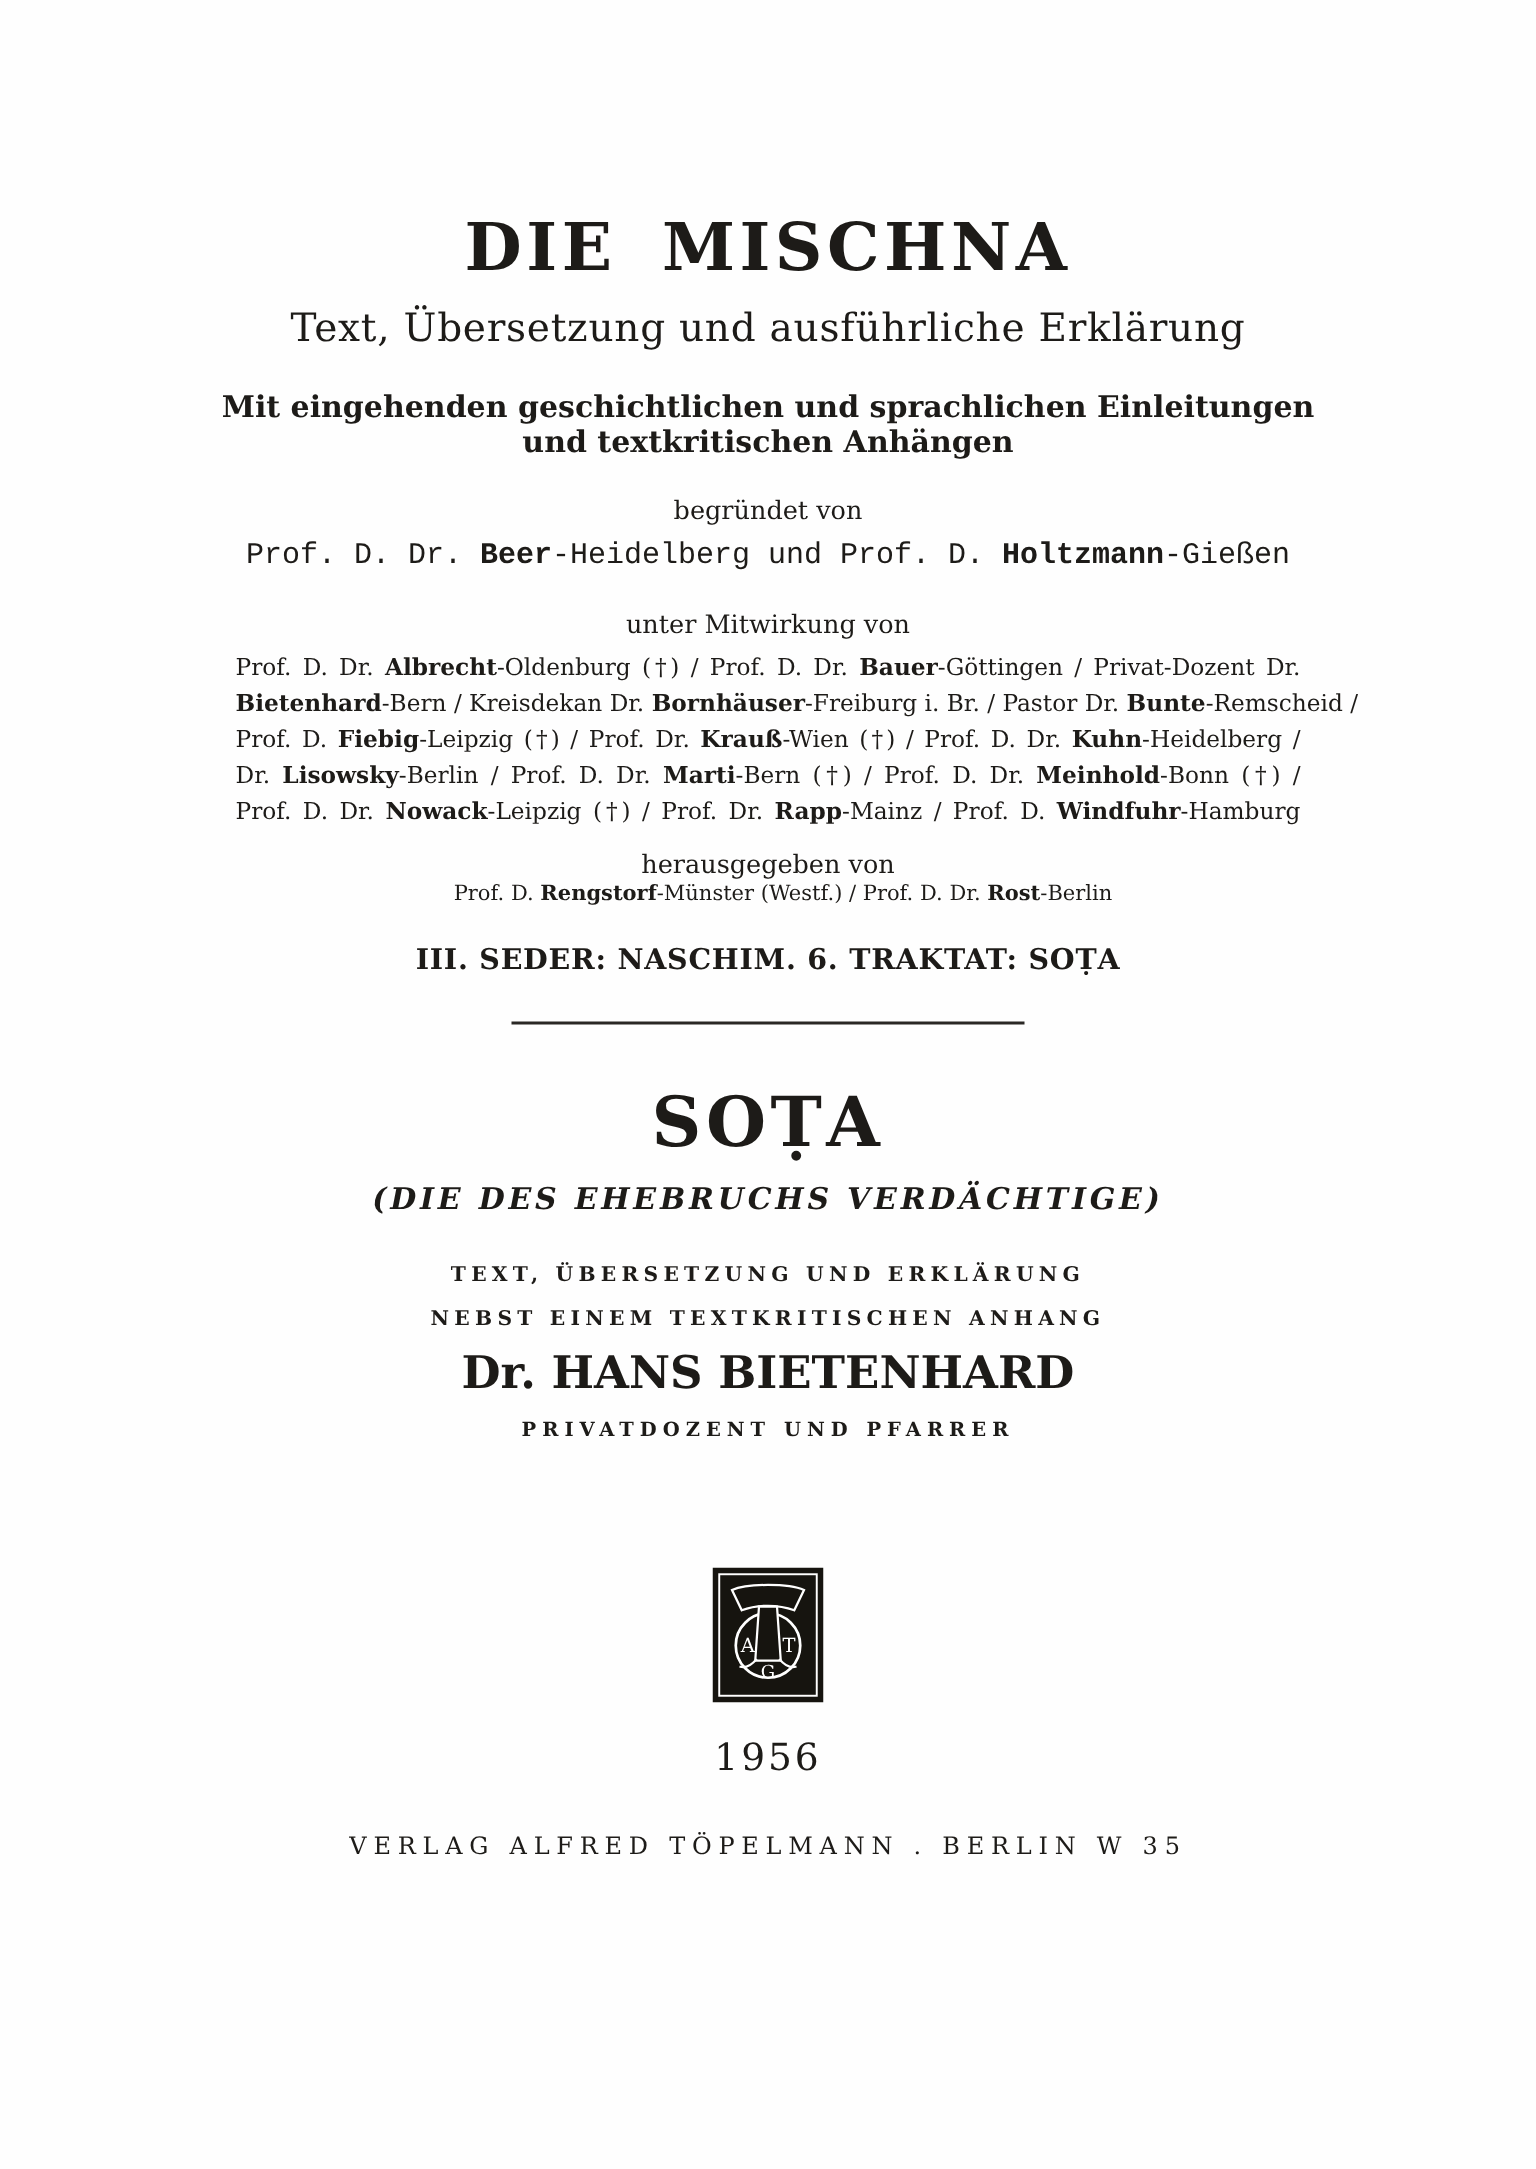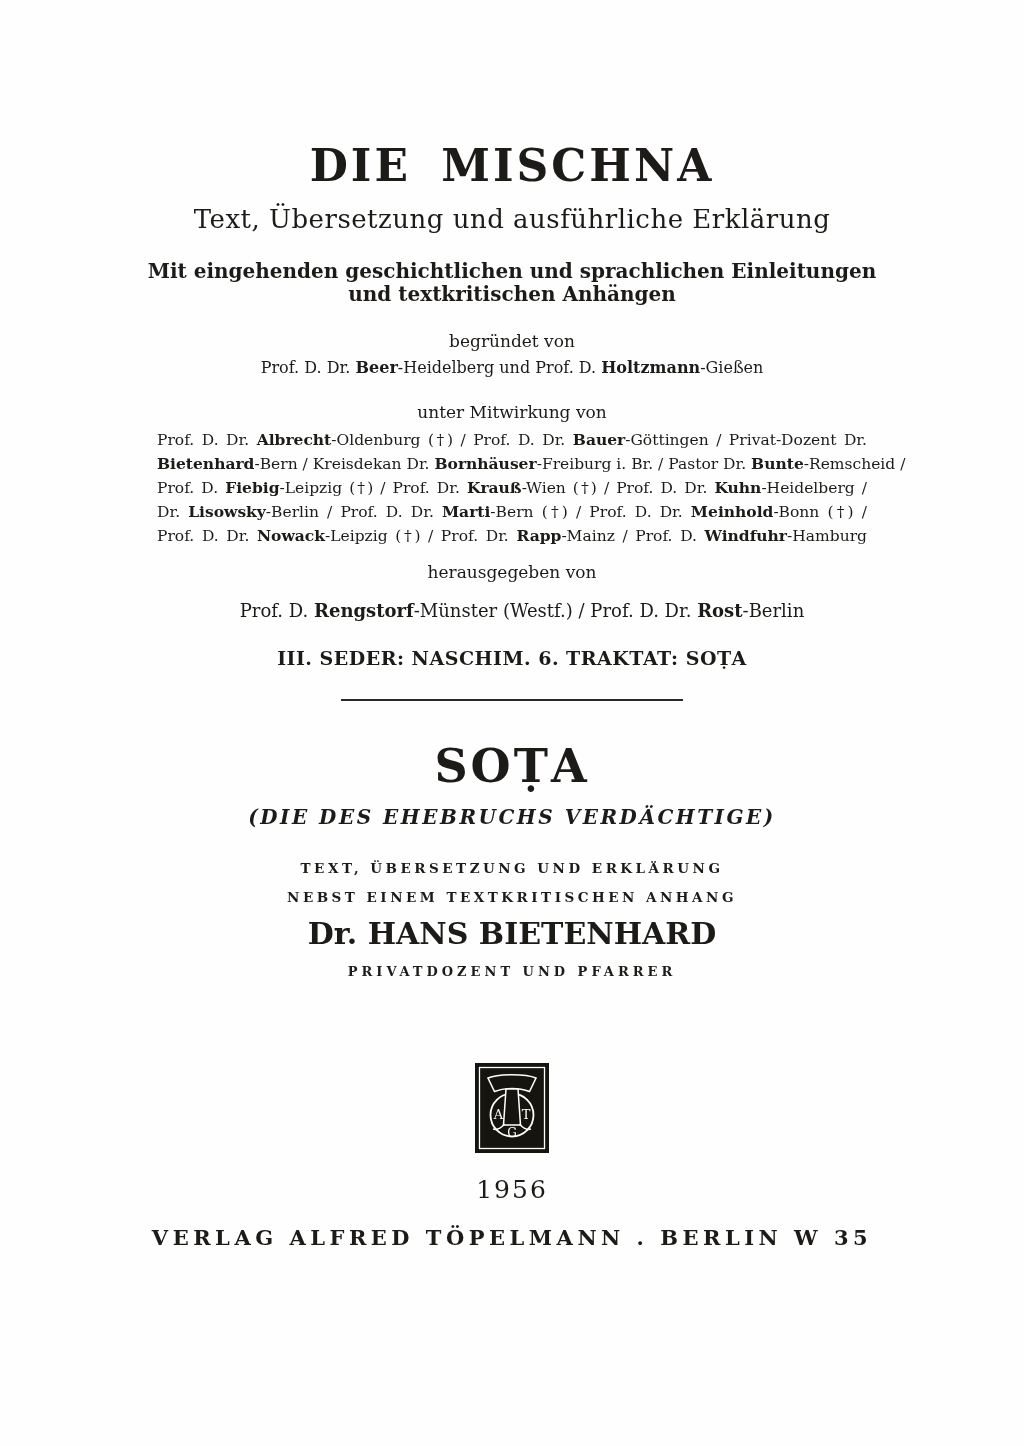--- a/index.html
+++ b/index.html
@@ -14,42 +14,42 @@
   .page { width:1024px; height:1266px; box-sizing:border-box; padding-top:143px; text-align:center; }
   .b { font-weight:700; }
 
   .series-title {
     font-size:44px; font-weight:700; line-height:1.05;
     letter-spacing:3px; word-spacing:12px;
   }
   .series-subtitle { margin-top:16px; font-size:26px; line-height:1.1; letter-spacing:0.5px; }
   .series-desc { margin-top:26px; font-size:20px; font-weight:700; line-height:1.16; }
   .small-label { margin-top:27px; font-size:17px; line-height:1.05; }
-  .founders { margin-top:8px; font-size:16px; line-height:1.15; }
+  .founders { margin-top:8px; font-size:20px; line-height:1.15;font-family:Liberation Mono, monospace; }
   .contribs {
     width:710px; margin:6px auto 0; font-size:15.5px; line-height:24px;
   }
   .contrib-line { text-align:justify; text-align-last:justify; white-space:nowrap; }
   .label-eds { margin-top:16px; }
-  .editors { margin-top:19px; font-size:18px; line-height:1.15;padding-left:20px; }
+  .editors { margin-top:1px; font-size:14px; line-height:1.15;padding-left:20px; }
   .tractate-line { margin-top:25px; font-size:19px; font-weight:700; letter-spacing:0.5px; }
   .rule { width:342px; height:2px; background:#2a2825; margin:30px auto 0; }
   .sota-title { margin-top:39px; font-size:46px; font-weight:700; letter-spacing:3px; line-height:1.15; }
   .sota-subtitle { margin-top:12px; font-size:20px; font-weight:700; letter-spacing:2.5px;font-style:italic; }
   .content-note-1 { margin-top:31px; font-size:13.5px; font-weight:700; letter-spacing:3.5px; }
   .content-note-2 { margin-top:13px; font-size:13.5px; font-weight:700; letter-spacing:3.5px; }
   .von-label { margin-top:23px; font-size:13px; font-weight:700; letter-spacing:4px; }
   .author-name { margin-top:14px; font-size:30px; font-weight:700; line-height:1; }
   .author-title { margin-top:15px; font-size:13px; font-weight:700; letter-spacing:4px; }
   .logo-wrap { margin-top:84px; line-height:0; }
   .logo-wrap svg { display:inline-block; }
   .logo-letter { font-family:"DejaVu Serif",serif; font-size:13px; fill:#ffffff; }
   .logo-letter-g { font-size:12px; }
   .year { margin-top:22px; font-size:25px; letter-spacing:2px; }
-  .imprint { margin-top:21px; font-size:21px; font-weight:700; letter-spacing:4.5px; }
+  .imprint { margin-top:35px; font-size:16px; font-weight:400; letter-spacing:4.5px; }
 </style>
 </head>
 <body>
 
 <div class="page">
 
   <div class="series-title">DIE MISCHNA</div>
 
   <div class="series-subtitle">Text, Übersetzung und ausführliche Erklärung</div>
 

